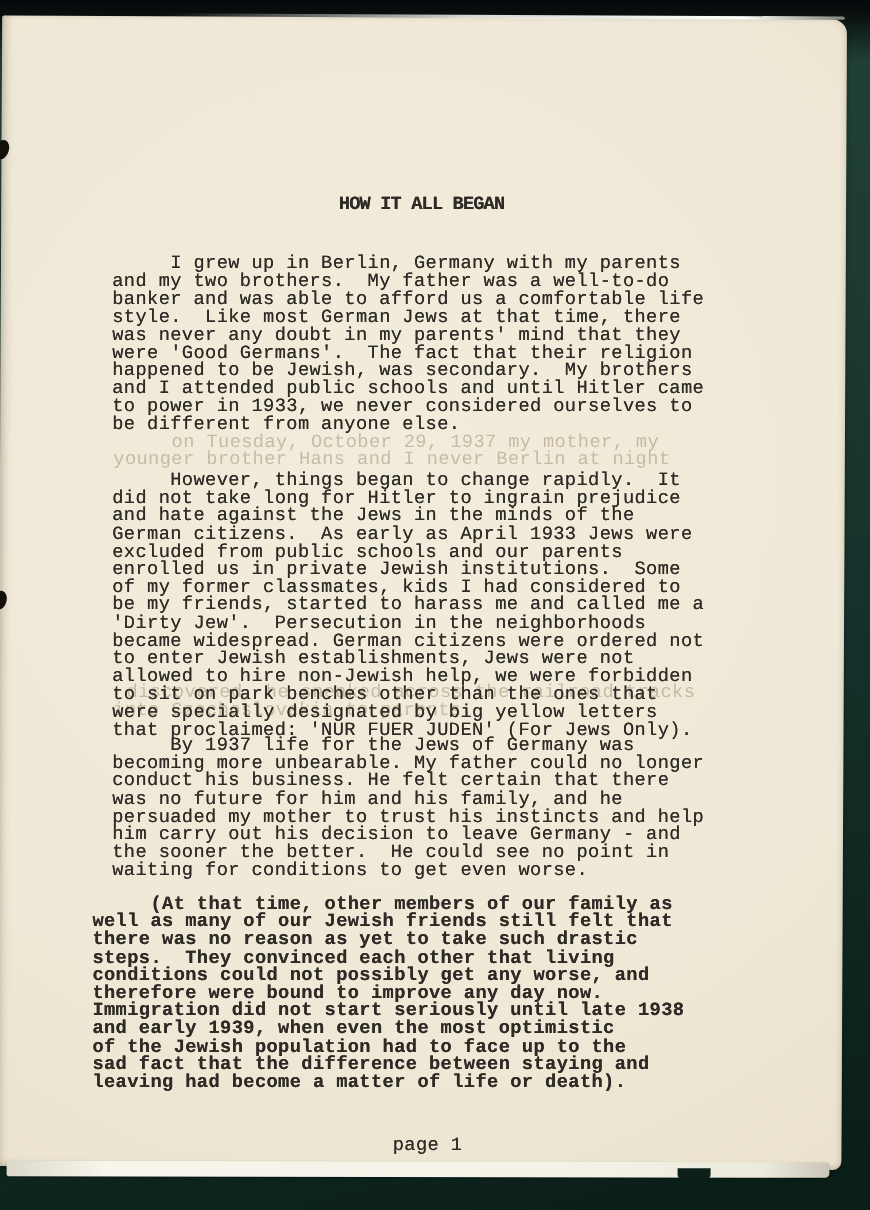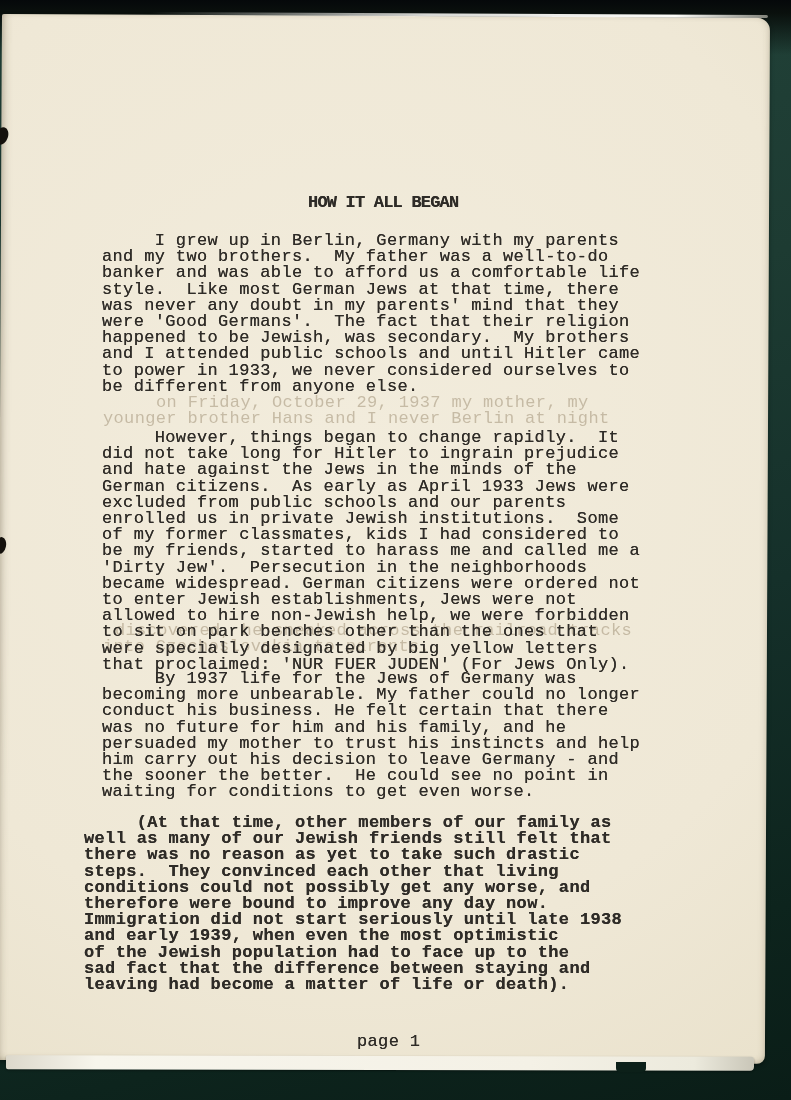--- a/index.html
+++ b/index.html
@@ -56,21 +56,21 @@
   .hole-bottom{left:-5px;top:537px;width:11px;height:17px;transform:rotate(12deg);}
 
   
   .typewriter{
     position:absolute;
     white-space:pre;
     font-size:17px;line-height:16.2px;letter-spacing:.35px;
     color:#2e2b27;
     text-shadow:0 0 .5px rgba(40,36,30,.85);
   }
-  .title{left:308px;top:195px;font-weight:bold;letter-spacing:-0.8px;}
+  .title{left:308px;top:179px;font-weight:bold;letter-spacing:-0.8px;}
   .p1{left:102px;top:233px;}
   .p2{left:102px;top:430px;}
   .p3{left:102px;top:671px;}
   .p4{left:84px;top:815px;font-weight:bold;}
   .footer{left:357px;top:1034px;}
 
   
   .ghost{
     position:absolute;white-space:pre;
     font-size:17px;line-height:16.2px;letter-spacing:.35px;
@@ -85,21 +85,21 @@
 <body>
 
 <div class="backdrop"></div>
 <div class="page"></div>
 <div class="edge-highlight"></div>
 <div class="stack-edge"></div>
 <div class="stack-notch"></div>
 <div class="hole hole-top"></div>
 <div class="hole hole-bottom"></div>
 
-<div class="ghost g0">on Friday, October 29, 1937 my mother, my</div>
+<div class="ghost g0">on Tuesday, October 29, 1937 my mother, my</div>
 <div class="ghost g1">younger brother Hans and I never Berlin at night</div>
 <div class="ghost g2">discovered, he sneaked across the railroad tracks</div>
 <div class="ghost g3">into Czechoslovakia to parents.</div>
 
 <div class="typewriter title">HOW IT ALL BEGAN</div>
 <div class="typewriter p1">     I grew up in Berlin, Germany with my parents
 and my two brothers.  My father was a well-to-do
 banker and was able to afford us a comfortable life
 style.  Like most German Jews at that time, there
 was never any doubt in my parents' mind that they

